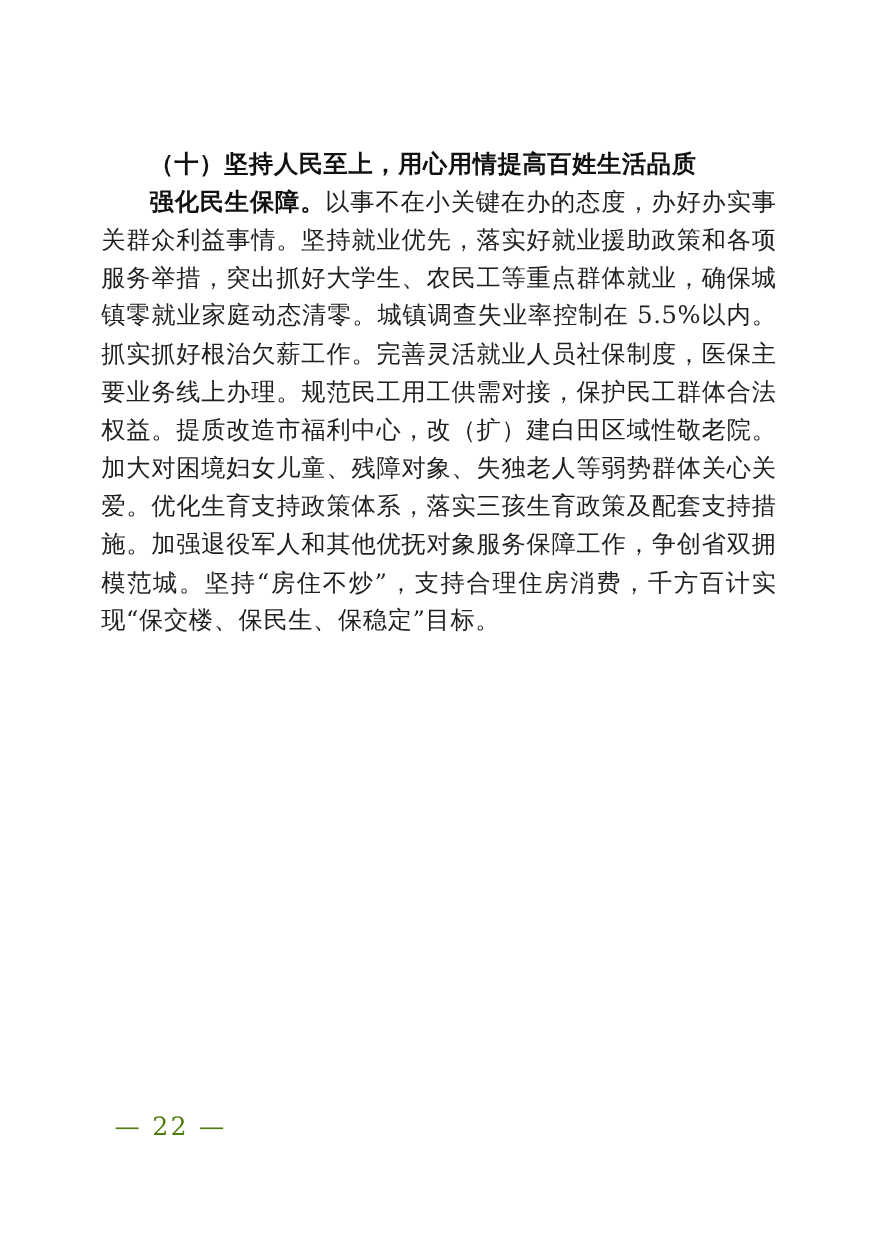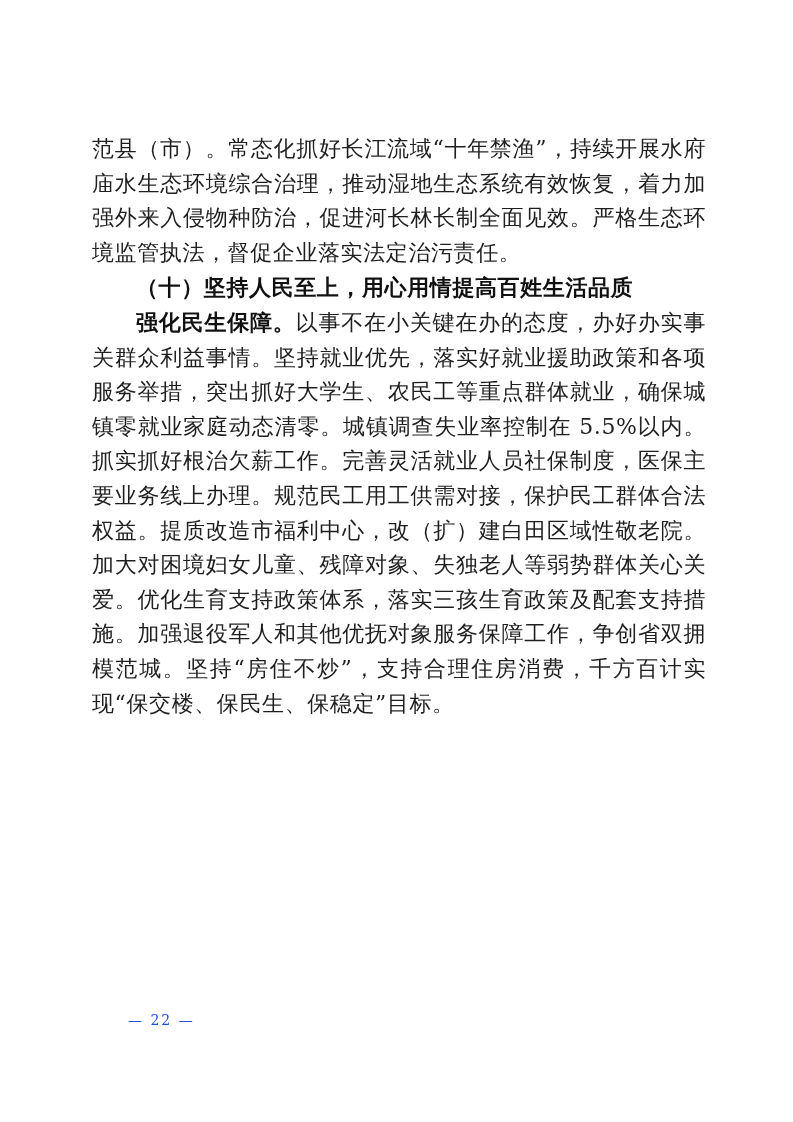--- a/index.html
+++ b/index.html
@@ -42,33 +42,32 @@
     text-indent: 2em;
     font-weight: bold;
     color: #111;
   }
   .lead {
     font-weight: bold;
     color: #111;
   }
   .page-footer {
     position: absolute;
-    left: 128px;
+    left: 104px;
     top: 1012px;
-    font-size: 14px;
+    font-size: 23px;
     letter-spacing: 2px;
-    color: #1d4ed8;
+    color: #4d7c0f;
     font-family: "DejaVu Serif", "Liberation Serif", serif;
   }
 </style>
 </head>
 <body>
 
 <div class="page">
   <main class="text-block">
-    <p class="para">范县（市）。常态化抓好长江流域“十年禁渔”，持续开展水府庙水生态环境综合治理，推动湿地生态系统有效恢复，着力加强外来入侵物种防治，促进河长林长制全面见效。严格生态环境监管执法，督促企业落实法定治污责任。</p>
     <h2 class="section-heading">（十）坚持人民至上，用心用情提高百姓生活品质</h2>
     <p class="para indent"><strong class="lead">强化民生保障。</strong><span>以事不在小关键在办的态度，办好办实事关群众利益事情。坚持就业优先，落实好就业援助政策和各项服务举措，突出抓好大学生、农民工等重点群体就业，确保城镇零就业家庭动态清零。城镇调查失业率控制在 5.5%以内。抓实抓好根治欠薪工作。完善灵活就业人员社保制度，医保主要业务线上办理。规范民工用工供需对接，保护民工群体合法权益。提质改造市福利中心，改（扩）建白田区域性敬老院。加大对困境妇女儿童、残障对象、失独老人等弱势群体关心关爱。优化生育支持政策体系，落实三孩生育政策及配套支持措施。加强退役军人和其他优抚对象服务保障工作，争创省双拥模范城。坚持“房住不炒”，支持合理住房消费，千方百计实现“保交楼、保民生、保稳定”目标。</span></p>
   </main>
   <footer class="page-footer">
     <span>— 22 —</span>
   </footer>
 </div>
 
 </body></html>

